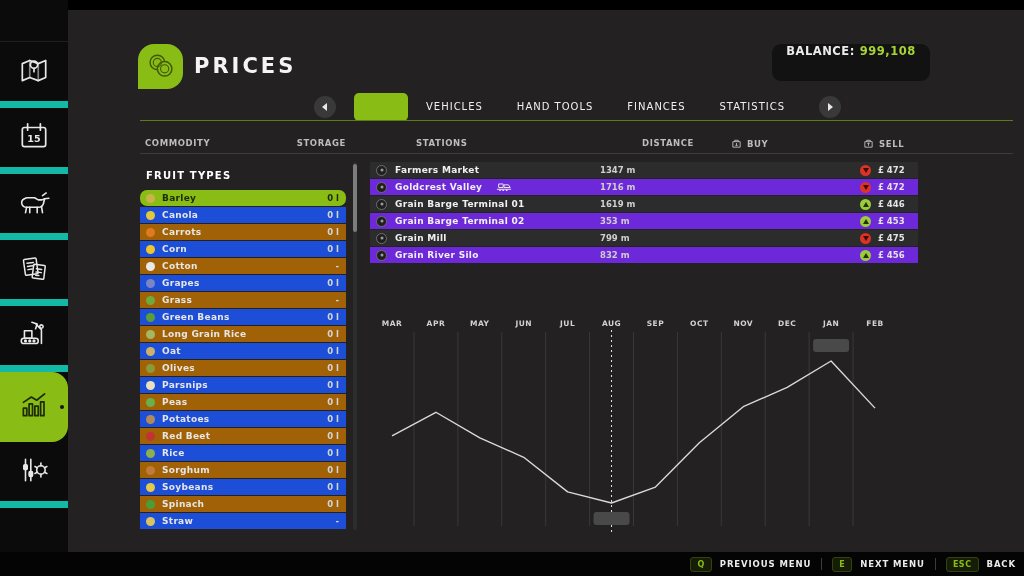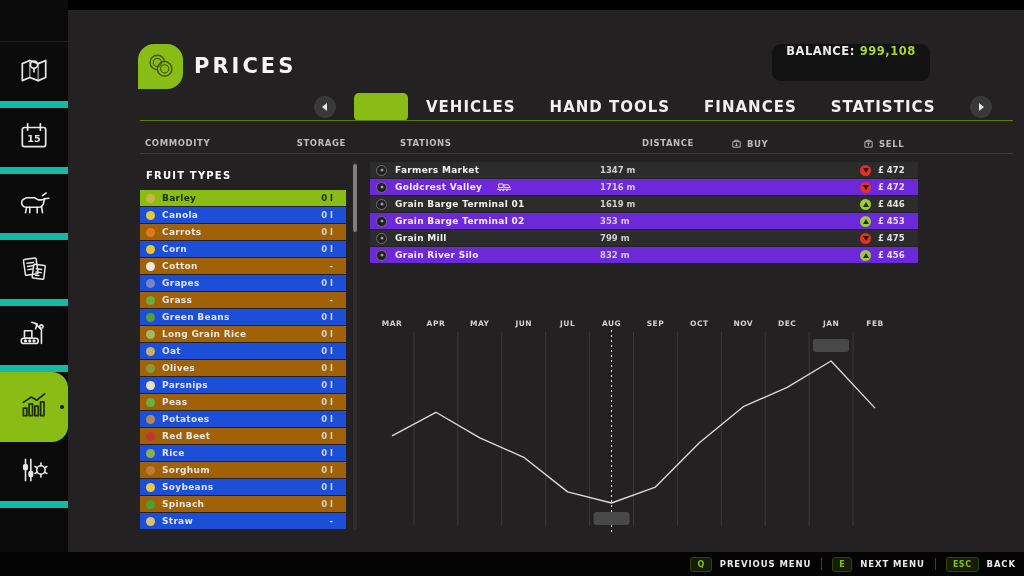--- a/index.html
+++ b/index.html
@@ -22,39 +22,39 @@
   #page-title { position:absolute; left:126px; top:44px; font-size:21px; font-weight:bold; letter-spacing:3px; color:#f4f4f4; }
 
   #balance { position:absolute; left:704px; top:34px; width:158px; height:37px; background:#121212; border-radius:9px; display:flex; align-items:flex-start; justify-content:center; gap:5px; font-size:11.5px; font-weight:bold; letter-spacing:.5px; color:#ececec; }
   #balance .val { color:var(--balance); }
 
   #tabbar { position:absolute; left:246px; top:82px; height:29px; display:flex; align-items:center; }
   .tab-arrow { width:22px; height:22px; border-radius:50%; background:#3a3939; display:flex; align-items:center; justify-content:center; cursor:pointer; flex:none; }
   .tri-left { width:0; height:0; border-top:4px solid transparent; border-bottom:4px solid transparent; border-right:5px solid #e8e8e8; margin-right:1px; }
   .tri-right { width:0; height:0; border-top:4px solid transparent; border-bottom:4px solid transparent; border-left:5px solid #e8e8e8; margin-left:1px; }
   .tab-active { width:54px; height:28px; background:var(--green); border-radius:5px; margin:0 18px; align-self:flex-end; cursor:pointer; }
-  .tab-label { font-size:15px; font-weight:bold; letter-spacing:1px; color:#f0f0f0; margin-right:34px; cursor:pointer; white-space:nowrap; }
+  .tab-label { font-size:10px; font-weight:normal; letter-spacing:1px; color:#f0f0f0; margin-right:34px; cursor:pointer; white-space:nowrap; }
   #tab-arrow-right { margin-left:0; }
   #tab-underline { position:absolute; left:72px; top:110px; width:873px; height:1px; background:#5c7d10; }
 
   
   .colhead { position:absolute; top:128px; font-size:8.5px; font-weight:bold; letter-spacing:.6px; color:#bdbdbd; display:flex; align-items:center; gap:5px; }
   #colhead-rule { position:absolute; left:72px; top:143px; width:873px; height:1px; background:#3d3c3c; }
   .colhead svg { width:11px; height:11px; }
 
   
   #commodity-panel { position:absolute; left:72px; top:152px; width:206px; }
   #fruit-types-title { font-size:10px; font-weight:bold; letter-spacing:1.2px; color:#fff; padding:8px 0 9px 6px; }
   .c-row { position:relative; height:16px; margin-bottom:1px; display:flex; align-items:center; background:#a16207; cursor:pointer; }
   .c-row.alt { background:#1d4ed8; }
-  .c-row.selected { background:var(--green); }
+  .c-row.selected { background:var(--green);border-radius:7px; }
   .c-dot { width:9px; height:9px; border-radius:50%; margin:0 7px 0 6px; flex:none; }
   .c-name { font-size:9px; font-weight:bold; letter-spacing:.3px; color:#e6e6e6; }
   .c-row.selected .c-name, .c-row.selected .c-val { color:#1d2b02; }
-  .c-val { margin-left:auto; padding-right:13px; font-size:8.5px; font-weight:bold; color:#d5d5d5; }
+  .c-val { margin-left:auto; padding-right:7px; font-size:8.5px; font-weight:bold; color:#d5d5d5; }
 
   #list-scrollbar { position:absolute; left:285px; top:152px; width:4px; height:368px; background:#2e2d2d; border-radius:2px; }
   #list-scroll-thumb { position:absolute; left:0; top:2px; width:4px; height:68px; background:#7d7d7d; border-radius:2px; cursor:grab; }
 
   
   #stations-panel { position:absolute; left:302px; top:152px; width:548px; }
   .s-row { position:relative; height:16px; margin-bottom:1px; display:flex; align-items:center; background:#2d2c2c; }
   .s-row.alt { background:#6d28d9; }
   .wp { width:11px; height:11px; border-radius:50%; border:1px solid #6f6f6f; background:#1f1f1f; margin-left:6px; flex:none; position:relative; cursor:pointer; }
   .wp::after { content:""; position:absolute; left:50%; top:50%; transform:translate(-50%,-50%); width:3px; height:3px; border-radius:50%; background:#9a9a9a; }
@@ -178,21 +178,21 @@
         <div class="tab-label">FINANCES</div>
         <div class="tab-label">STATISTICS</div>
         <div class="tab-arrow" id="tab-arrow-right">
           <span class="tri-right"></span>
         </div>
     </div>
     <div id="tab-underline"></div>
 
     <div class="colhead" style="left:77px">COMMODITY</div>
     <div class="colhead" style="left:210px; width:68px; justify-content:flex-end">STORAGE</div>
-    <div class="colhead" style="left:332px">STATIONS</div>
+    <div class="colhead" style="left:348px">STATIONS</div>
     <div class="colhead" style="left:574px">DISTANCE</div>
     <div class="colhead" style="left:663px">
       <svg viewBox="0 0 12 12">
           <path d="M2 4h8v6H2z M4 4V2.5h4V4 M6 5.5v3 M4.8 7.5L6 8.8 7.2 7.5" fill="none" stroke="#bdbdbd" stroke-width="1"></path>
         </svg>
       <span>BUY</span>
     </div>
     <div class="colhead" style="left:795px">
       <svg viewBox="0 0 12 12">
           <path d="M2 4h8v6H2z M4 4V2.5h4V4 M6 8.5v-3 M4.8 6.5L6 5.2 7.2 6.5" fill="none" stroke="#bdbdbd" stroke-width="1"></path>

